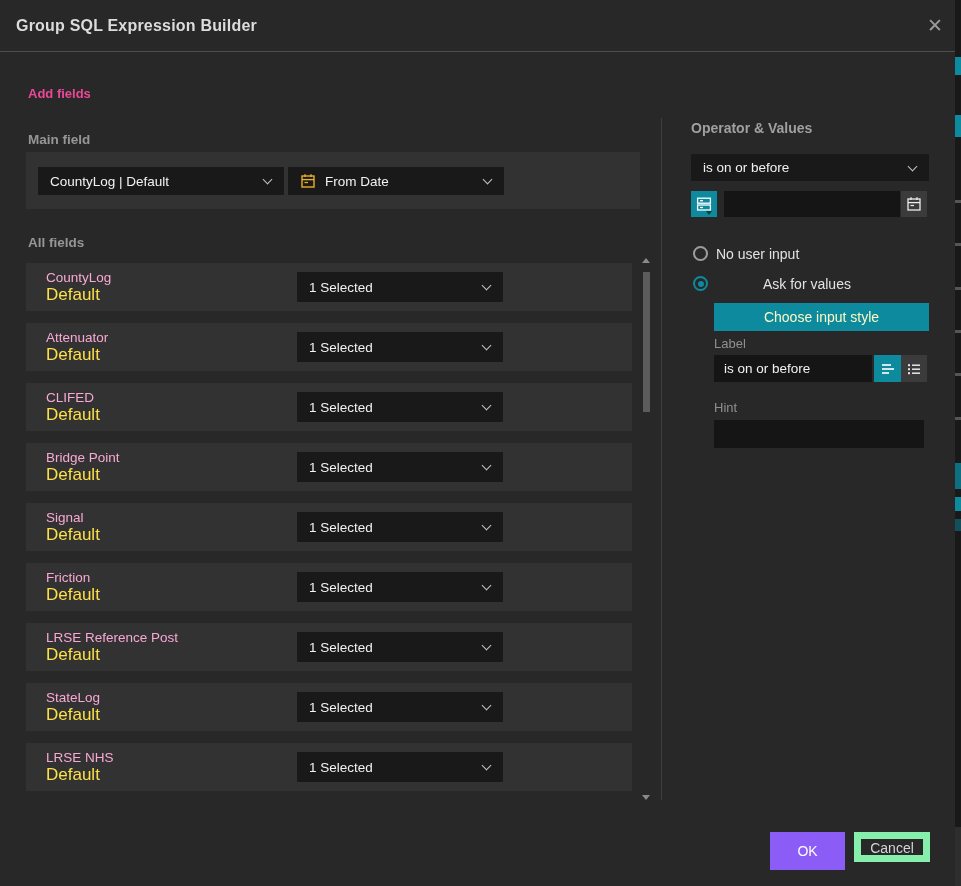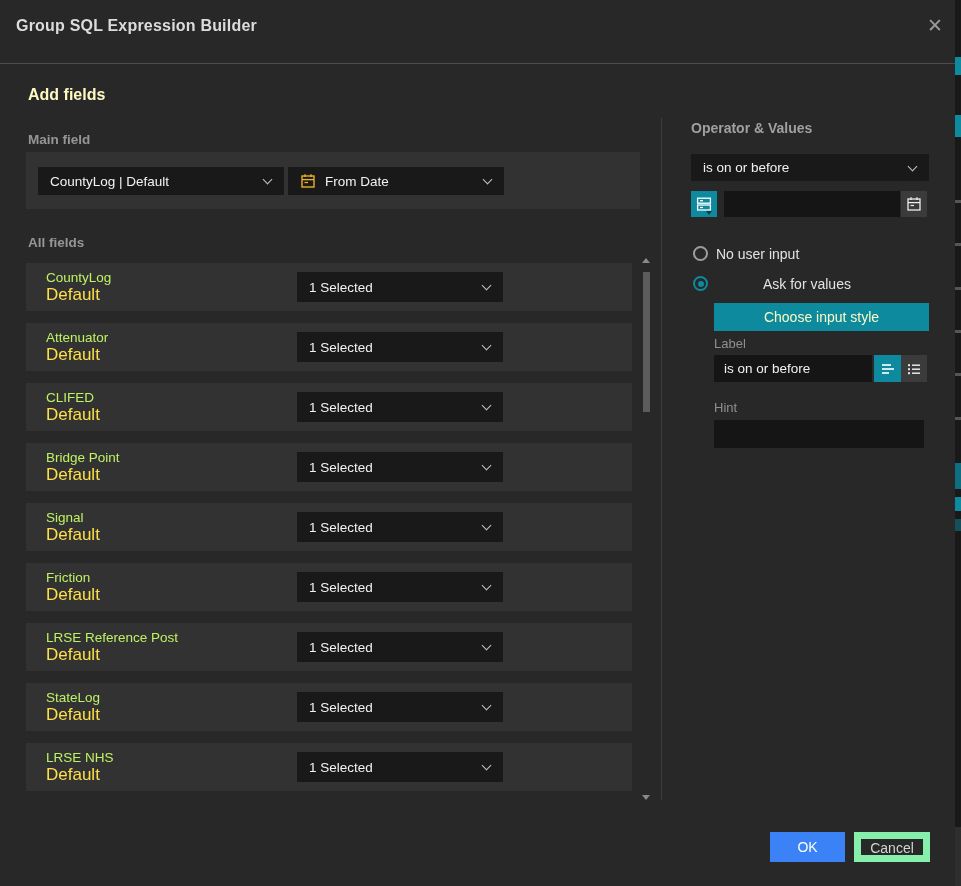--- a/index.html
+++ b/index.html
@@ -1,37 +1,37 @@
 <!DOCTYPE html>
 <html><head>
 <meta charset="utf-8">
 <style>
   html,body{margin:0;padding:0;background:#191919;}
   *{box-sizing:border-box;font-family:"Liberation Sans",sans-serif;}
   #stage{position:relative;width:961px;height:886px;overflow:hidden;background:#191919;}
   #dialog{position:absolute;left:0;top:0;width:955px;height:886px;background:#282828;}
 
   
-  .titlebar{position:absolute;left:0;top:0;width:955px;height:64px;border-bottom:1px solid #4e4e4e;}
+  .titlebar{position:absolute;left:0;top:0;width:955px;height:52px;border-bottom:1px solid #4e4e4e;}
   .title{position:absolute;left:16px;top:0;line-height:52px;font-size:16px;font-weight:600;color:#dcdcdc;letter-spacing:.2px;}
   .close{position:absolute;left:923px;top:14px;width:24px;height:24px;color:#9a9a9a;font-size:19px;line-height:24px;text-align:center;cursor:pointer;}
 
   
-  .h-add{position:absolute;left:28px;top:86px;font-size:16px;font-weight:700;color:#fef9c3;}
+  .h-add{position:absolute;left:28px;top:86px;font-size:13px;font-weight:700;color:#ec4899;}
   .h-sub{position:absolute;font-size:13.5px;font-weight:700;color:#969696;}
 
   
   .panel{position:absolute;background:#323232;}
   .dd{position:absolute;background:#191919;display:flex;align-items:center;padding:0 28px 0 12px;cursor:pointer;}
   .dd .txt{font-size:13.5px;color:#f2f2f2;white-space:nowrap;}
   .chev{position:absolute;right:13px;top:50%;width:7px;height:7px;margin-top:-5px;border-right:1.6px solid #c4c4c4;border-bottom:1.6px solid #c4c4c4;transform:rotate(45deg);}
 
   
   .row{position:absolute;left:26px;width:606px;height:48px;background:#323232;}
-  .row .fname{position:absolute;left:20px;top:7px;font-size:13.5px;color:#bef264;}
+  .row .fname{position:absolute;left:20px;top:7px;font-size:13.5px;color:#f9a8d4;}
   .row .fsub{position:absolute;left:20px;top:22px;font-size:17px;color:#fde047;}
   .row .dd{left:271px;top:9px;width:206px;height:30px;}
 
   
   .sb-track{position:absolute;left:642px;top:256px;width:9px;height:546px;}
   .sb-thumb{position:absolute;left:1px;top:16px;width:7px;height:140px;background:#5c5c5c;cursor:pointer;}
   .sb-arrow{position:absolute;left:0;width:0;height:0;border-left:4.5px solid transparent;border-right:4.5px solid transparent;}
   .sb-up{top:2px;border-bottom:5px solid #8a8a8a;}
   .sb-down{bottom:2px;border-top:5px solid #8a8a8a;}
 
@@ -49,21 +49,21 @@
   .radio{position:absolute;width:15px;height:15px;border-radius:50%;cursor:pointer;}
   .radio.off{border:2px solid #9c9c9c;background:transparent;}
   .radio.on{border:2px solid #0e8a9e;background:transparent;}
   .radio.on::after{content:"";position:absolute;left:2.5px;top:2.5px;width:6px;height:6px;border-radius:50%;background:#0e8a9e;}
   .radio-lbl{position:absolute;font-size:14px;color:#e2e2e2;cursor:pointer;}
 
   .btn-choose{position:absolute;left:714px;top:303px;width:215px;height:28px;background:#0e8a9e;color:#fef9c3;font-size:14px;border:none;cursor:pointer;}
   .cap{position:absolute;font-size:13px;color:#8f8f8f;}
 
   
-  .btn-ok{position:absolute;left:770px;top:832px;width:75px;height:30px;background:#3b82f6;color:#fff;border:none;font-size:14px;cursor:pointer;}
+  .btn-ok{position:absolute;left:770px;top:832px;width:75px;height:38px;background:#8b5cf6;color:#fff;border:none;font-size:14px;cursor:pointer;}
   .btn-cancel{position:absolute;left:854px;top:832px;width:76px;height:30px;background:transparent;color:#d4d4d4;border:7px solid #86efac;font-size:14px;cursor:pointer;}
 
   
   .sliver{position:absolute;left:955px;top:0;width:6px;height:886px;background:#191919;}
   .sliver>div{position:absolute;left:0;width:6px;}
 
   svg{display:block;}
 </style>
 </head>
 <body>

